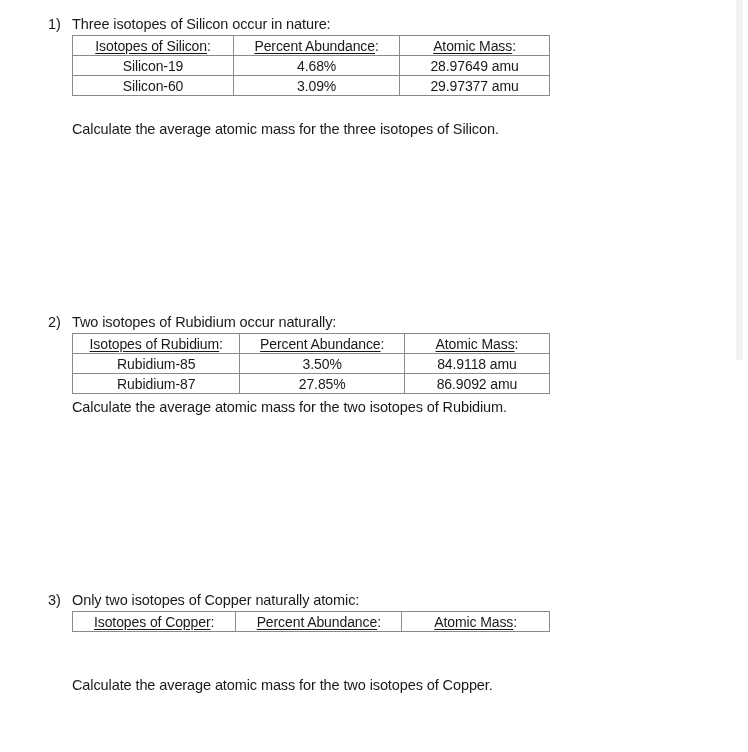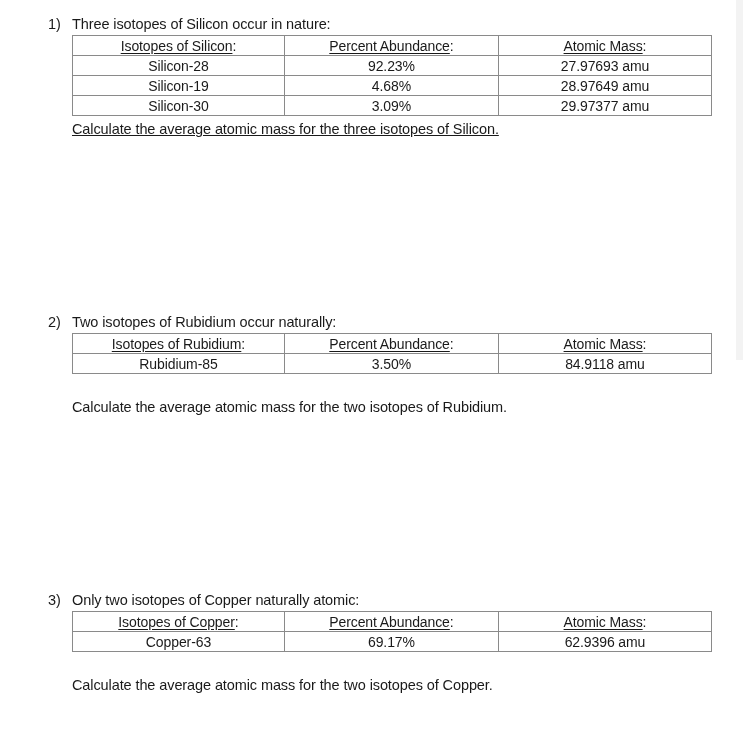--- a/index.html
+++ b/index.html
@@ -38,21 +38,21 @@
       letter-spacing: -0.1px;
     }
     .q-num {
       display: inline-block;
       width: 24px;
     }
     table.iso {
       position: absolute;
       left: 72px;
       top: 20px;
-      width: 640px;
+      width: 478px;
       border-collapse: collapse;
       font-size: 14px;
       letter-spacing: -0.1px;
     }
     table.iso td, table.iso th {
       border: 1.3px solid #8a8a8a;
       height: 19px;
       padding: 0;
       text-align: center;
       font-weight: normal;
@@ -67,21 +67,21 @@
       position: absolute;
       left: 72px;
       font-size: 14.5px;
       line-height: 18px;
       white-space: nowrap;
       letter-spacing: -0.1px;
     }
     #q1 { top: 15px; }
     #q2 { top: 313px; }
     #q3 { top: 591px; }
-    #q1 .q-prompt { top: 105px; text-decoration: underline; }
+    #q1 .q-prompt { top: 105px; }
     #q2 .q-prompt { top: 85px; }
     #q3 .q-prompt { top: 85px; }
   </style>
 </head>
 <body>
 
 <div class="edge-strip"></div>
 
 <section class="question" id="q1">
   <div class="q-heading">
@@ -93,31 +93,26 @@
         <col class="c2">
         <col class="c3">
       </colgroup>
     <tbody>
         <tr>
       <th><span class="u">Isotopes of Silicon</span><span>:</span></th>
       <th><span class="u">Percent Abundance</span><span>:</span></th>
       <th><span class="u">Atomic Mass</span><span>:</span></th>
     </tr>
     <tr>
-      <td>Silicon-28</td>
-      <td>92.23%</td>
-      <td>27.97693 amu</td>
-    </tr>
-    <tr>
       <td>Silicon-19</td>
       <td>4.68%</td>
       <td>28.97649 amu</td>
     </tr>
     <tr>
-      <td>Silicon-30</td>
+      <td>Silicon-60</td>
       <td>3.09%</td>
       <td>29.97377 amu</td>
     </tr>
   </tbody>
     </table>
   <div class="q-prompt">Calculate the average atomic mass for the three isotopes of Silicon.</div>
 </section>
 
 <section class="question" id="q2">
   <div class="q-heading">
@@ -133,20 +128,25 @@
         <tr>
       <th><span class="u">Isotopes of Rubidium</span><span>:</span></th>
       <th><span class="u">Percent Abundance</span><span>:</span></th>
       <th><span class="u">Atomic Mass</span><span>:</span></th>
     </tr>
     <tr>
       <td>Rubidium-85</td>
       <td>3.50%</td>
       <td>84.9118 amu</td>
     </tr>
+    <tr>
+      <td>Rubidium-87</td>
+      <td>27.85%</td>
+      <td>86.9092 amu</td>
+    </tr>
   </tbody>
     </table>
   <div class="q-prompt">Calculate the average atomic mass for the two isotopes of Rubidium.</div>
 </section>
 
 <section class="question" id="q3">
   <div class="q-heading">
     <span class="q-num">3)</span><span>Only two isotopes of Copper naturally atomic:</span>
   </div>
   <table class="iso">
@@ -154,21 +154,16 @@
         <col class="c1">
         <col class="c2">
         <col class="c3">
       </colgroup>
     <tbody>
         <tr>
       <th><span class="u">Isotopes of Copper</span><span>:</span></th>
       <th><span class="u">Percent Abundance</span><span>:</span></th>
       <th><span class="u">Atomic Mass</span><span>:</span></th>
     </tr>
-    <tr>
-      <td>Copper-63</td>
-      <td>69.17%</td>
-      <td>62.9396 amu</td>
-    </tr>
   </tbody>
     </table>
   <div class="q-prompt">Calculate the average atomic mass for the two isotopes of Copper.</div>
 </section>
 
 </body></html>

